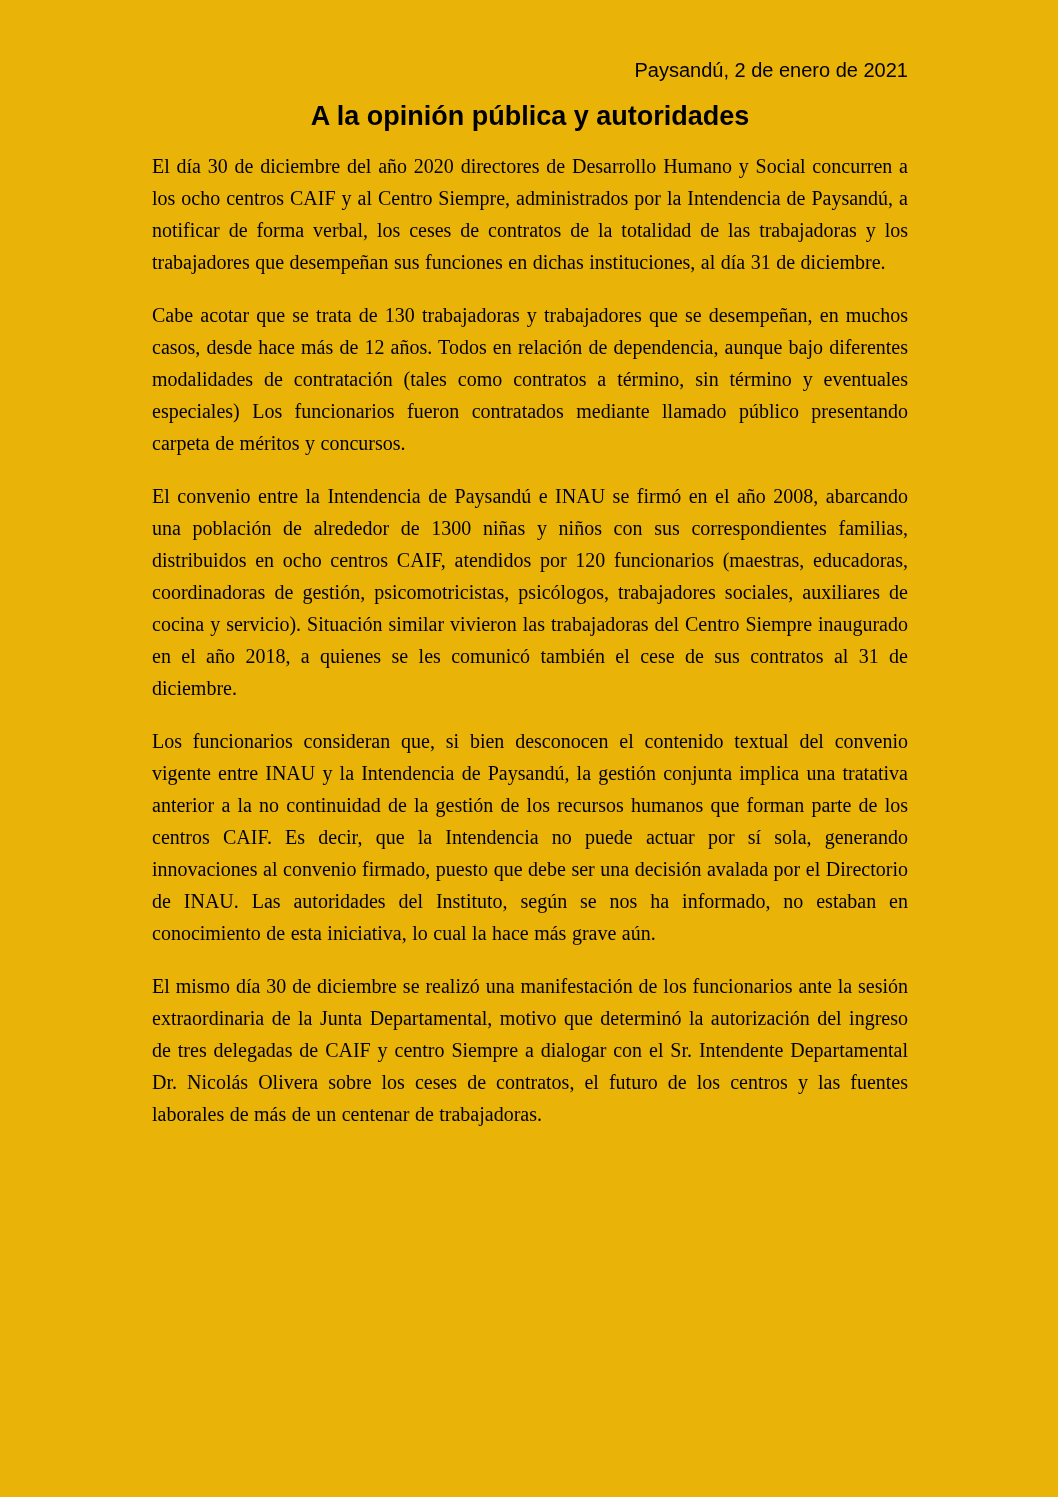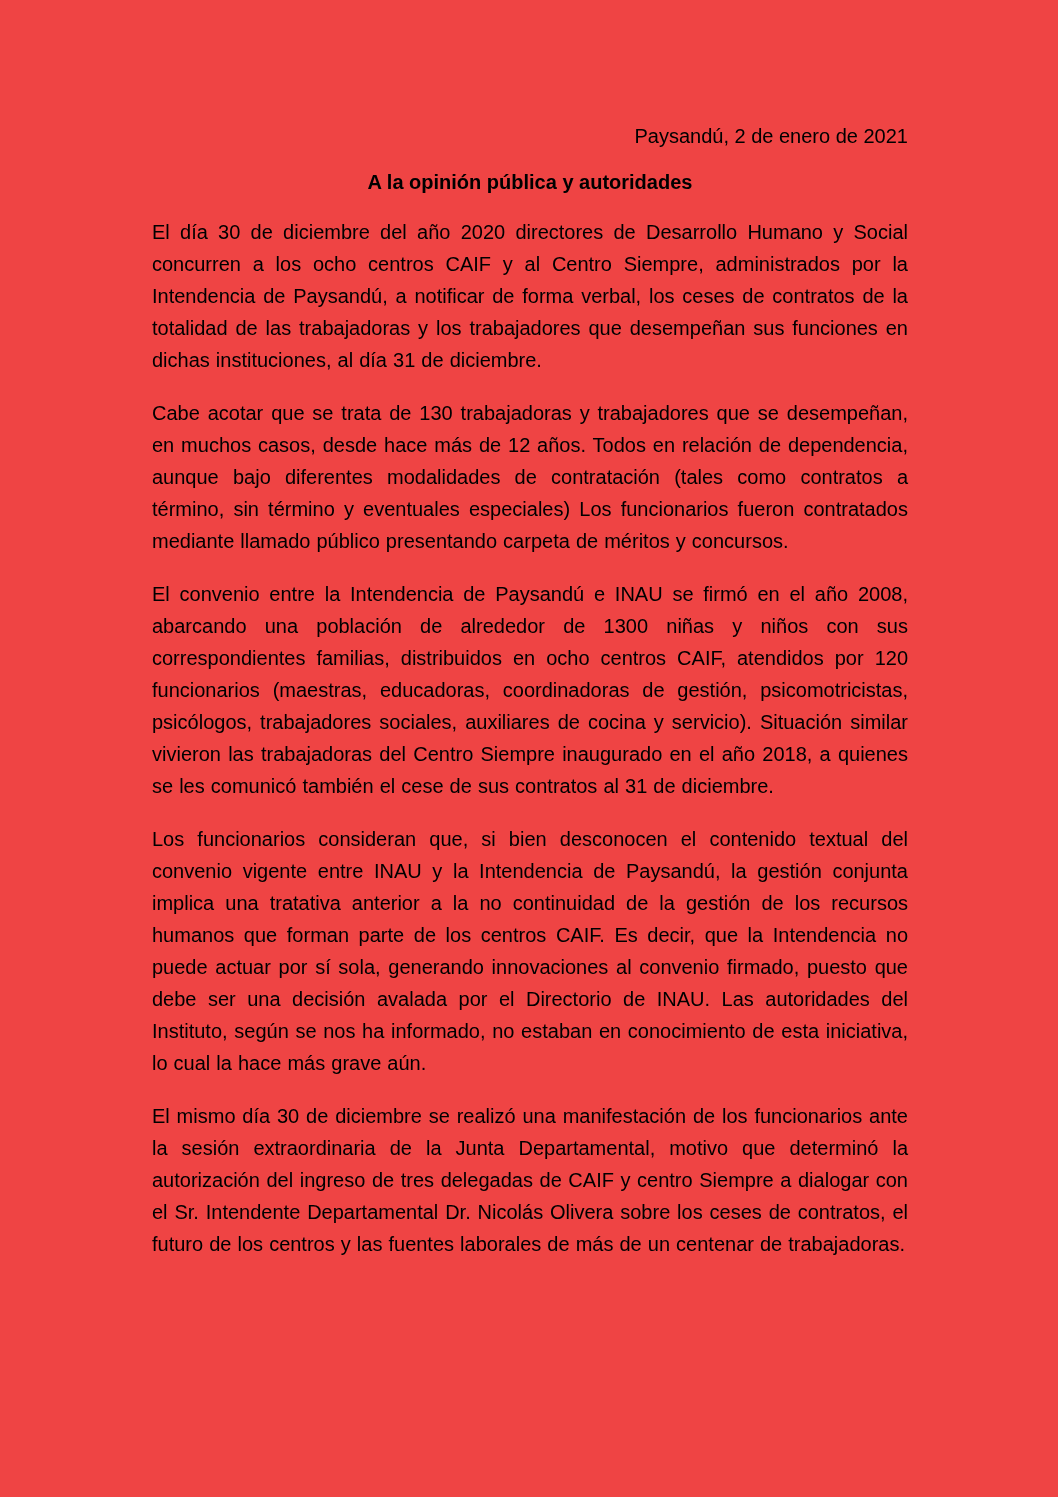--- a/index.html
+++ b/index.html
@@ -11,43 +11,44 @@
     width: 1058px;
     height: 1497px;
     font-family: "Liberation Sans", "DejaVu Sans", sans-serif;
     color: #000000;
     overflow: hidden;
   }
   .page {
     box-sizing: border-box;
     width: 1058px;
     height: 1497px;
-    padding: 120px 150px 0 152px;
-    background: #ef4444;
+    padding: 54px 150px 0 152px;
+    background: #eab308;
   }
   .date-line {
     text-align: right;
     font-size: 20px;
     line-height: 32px;
     margin: 0 0 14px 0;
     font-weight: normal;
   }
   .heading {
     text-align: center;
     font-weight: bold;
-    font-size: 20px;
+    font-size: 27px;
     line-height: 32px;
     margin: 0 0 18px 0;
   }
   .body-text .para {
     text-align: justify;
     font-size: 20px;
     line-height: 32px;
     margin: 0 0 21px 0;
     word-spacing: 0.5px;
+    font-family: Liberation Serif, serif;
   }
 </style>
 </head>
 <body>
 
 <div class="page">
   <p class="date-line">Paysandú, 2 de enero de 2021</p>
 
   <p class="heading">A la opinión pública y autoridades</p>
 

